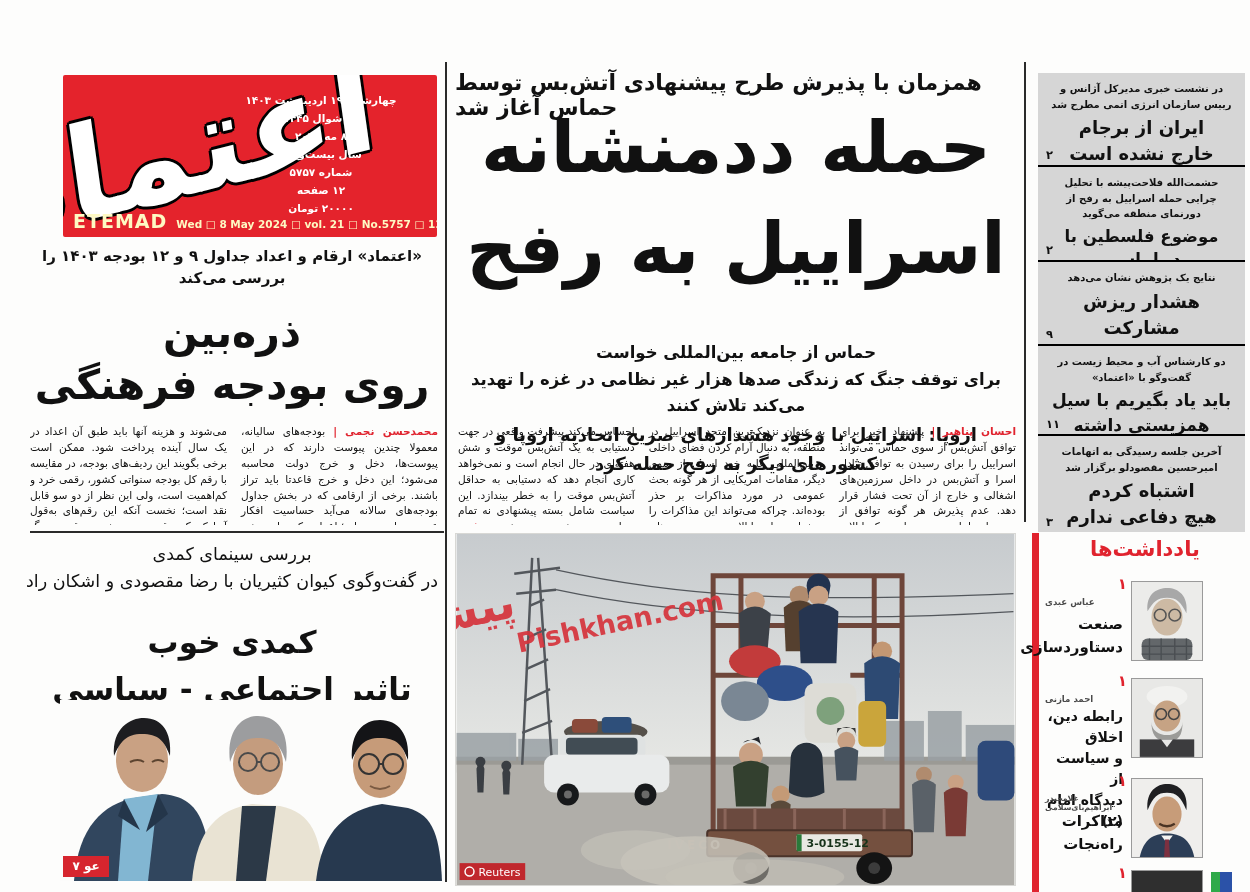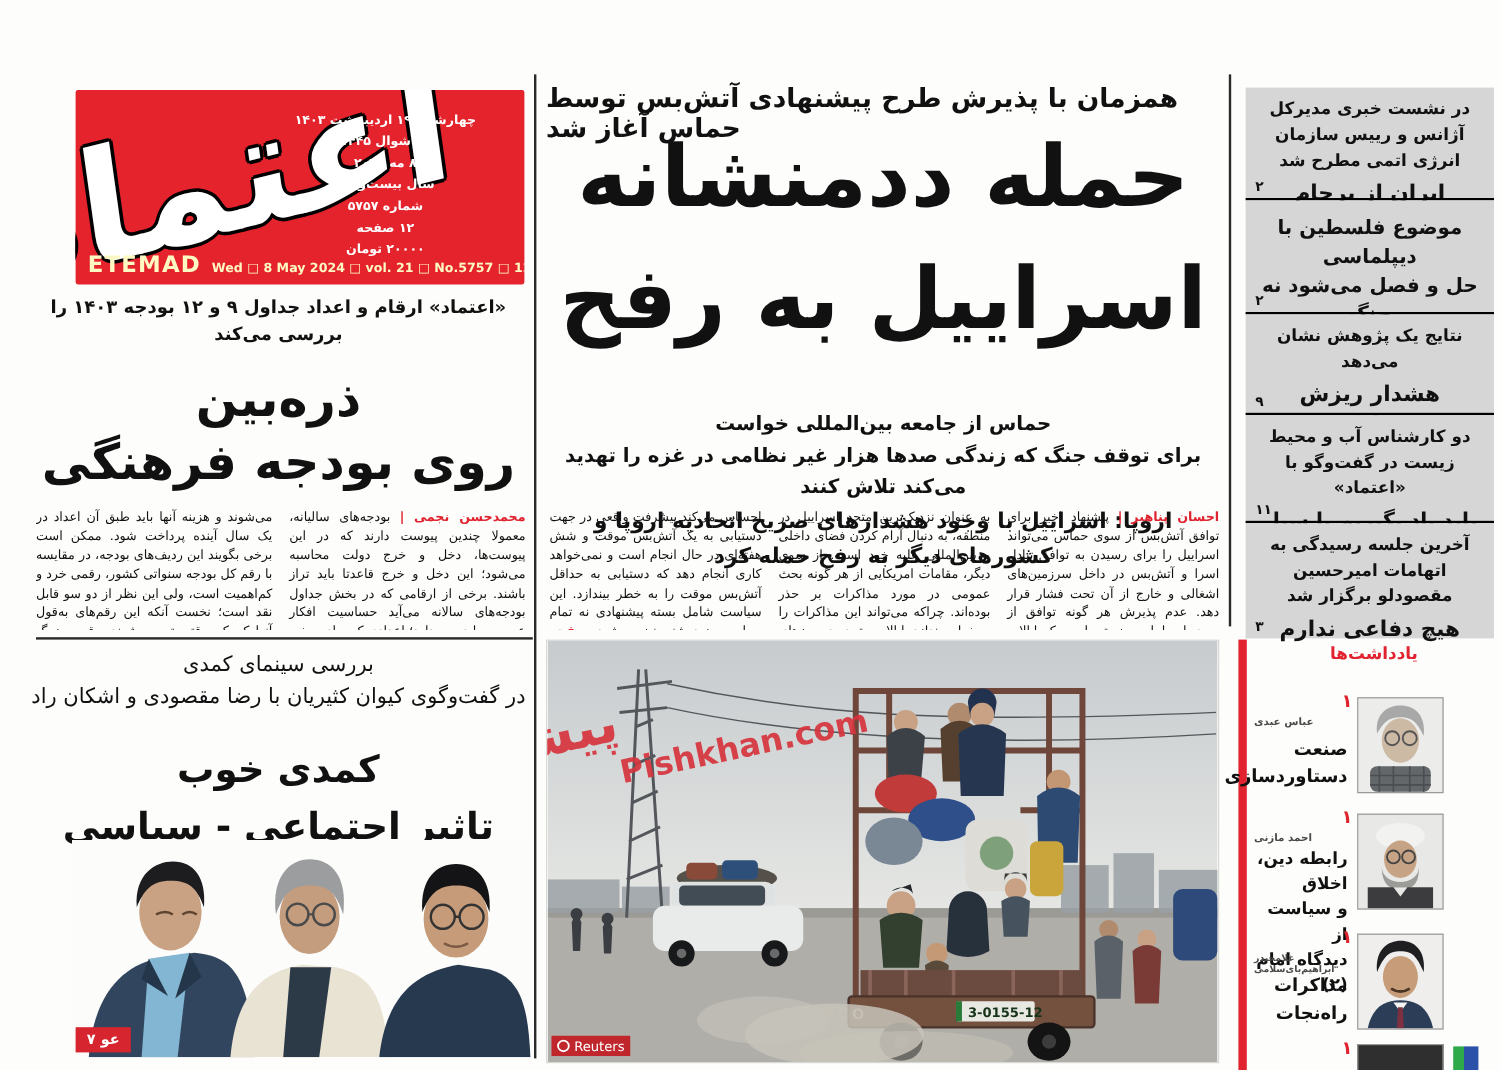--- a/index.html
+++ b/index.html
@@ -55,29 +55,29 @@
               font-weight:bold; line-height:1.62; }
   #lead-deck .d1 { font-size:16.5px; } .d2 { font-size:16.5px; } .d3 { font-size:18px; }
   #lead-body { left:458px; top:424px; width:558px; height:101px; overflow:hidden; }
   #lead-body .bcol { width:177px; font-size:10.6px; line-height:1.5; text-align:justify; }
   #gaza-photo { position:absolute; left:455px; top:533px; width:561px; height:353px;
               border:1px solid #d8d8d5; }
 
   
   .gray-box { position:absolute; left:1038px; width:207px; background:#d6d6d6;
               padding:8px 10px 6px; text-align:center; }
-  .gray-box .gk { font-size:14px; font-weight:bold; line-height:1.55; }
+  .gray-box .gk { font-size:10px; font-weight:bold; line-height:1.55; }
   .gray-box .gt { font-size:18px; font-weight:bold; line-height:1.45; margin-top:3px; }
   .gray-box .gp { position:absolute; bottom:3px; left:8px; font-size:11.5px; font-weight:bold; }
   .box-sep { position:absolute; left:1038px; width:207px; height:2px; background:#000; }
 
   
   #notes-bar { position:absolute; left:1032px; top:533px; width:7px; height:359px; background:#e0232e; }
   #notes-title { position:absolute; left:1045px; top:537px; width:200px; text-align:center;
-              font-size:14px; font-weight:bold; color:#e0232e; }
+              font-size:21px; font-weight:bold; color:#e0232e; }
   .note { position:absolute; left:1045px; width:200px; }
   .note .n-num { position:absolute; right:118px; top:0; color:#e0232e; font-size:15px; font-weight:bold; }
   .note .n-photo { position:absolute; right:42px; top:6px; width:72px; height:80px;
               border:1px solid #9a9a9a; background:#ddd; }
   .note .n-author { position:absolute; right:122px; top:22px; left:0; text-align:left;
               font-size:8.6px; font-weight:bold; color:#4a4a4a; direction:rtl; }
   .note .n-title { position:absolute; right:122px; top:38px; left:0; text-align:left;
               font-size:15px; font-weight:bold; line-height:1.5; direction:rtl; }
   .note .n-title div { text-align:right; }
   #note-4 .n-photo { height:26px; background:#2f2f2f; }
@@ -331,20 +331,21 @@
   <div class="gray-box" style="top:73px; height:92px;">
     <div class="gk">در نشست خبری مدیرکل آژانس و رییس سازمان انرژی اتمی مطرح شد</div>
     <div class="gt">
       <div>ایران از برجام</div>
       <div>خارج نشده است</div>
     </div>
     <div class="gp">۲</div>
   </div>
   <div class="box-sep" style="top:165px;"></div>
   <div class="gray-box" style="top:167px; height:93px;">
+    <div class="gk">حشمت‌الله فلاحت‌پیشه با تحلیل چرایی حمله اسراییل به رفح از دورنمای منطقه می‌گوید</div>
     <div class="gt" style="font-size:16.5px;">
       <div>موضوع فلسطین با دیپلماسی</div>
       <div>حل و فصل می‌شود نه جنگ</div>
     </div>
     <div class="gp">۲</div>
   </div>
   <div class="box-sep" style="top:260px;"></div>
   <div class="gray-box" style="top:262px; height:82px;">
     <div class="gk">نتایج یک پژوهش نشان می‌دهد</div>
     <div class="gt">
@@ -359,20 +360,21 @@
     <div class="gt" style="font-size:17px;">
       <div>باید یاد بگیریم با سیل</div>
       <div>همزیستی داشته باشیم</div>
     </div>
     <div class="gp">۱۱</div>
   </div>
   <div class="box-sep" style="top:434px;"></div>
   <div class="gray-box" style="top:436px; height:96px;">
     <div class="gk">آخرین جلسه رسیدگی به اتهامات امیرحسین مقصودلو برگزار شد</div>
     <div class="gt">
+      <div>اشتباه کردم</div>
       <div>هیچ دفاعی ندارم</div>
     </div>
     <div class="gp">۳</div>
   </div>
 
   <div id="notes-bar"></div>
   <div id="notes-title">یادداشت‌ها</div>
 
   <div class="note" style="top:575px; height:92px;">
     <div class="n-num">۱</div>

